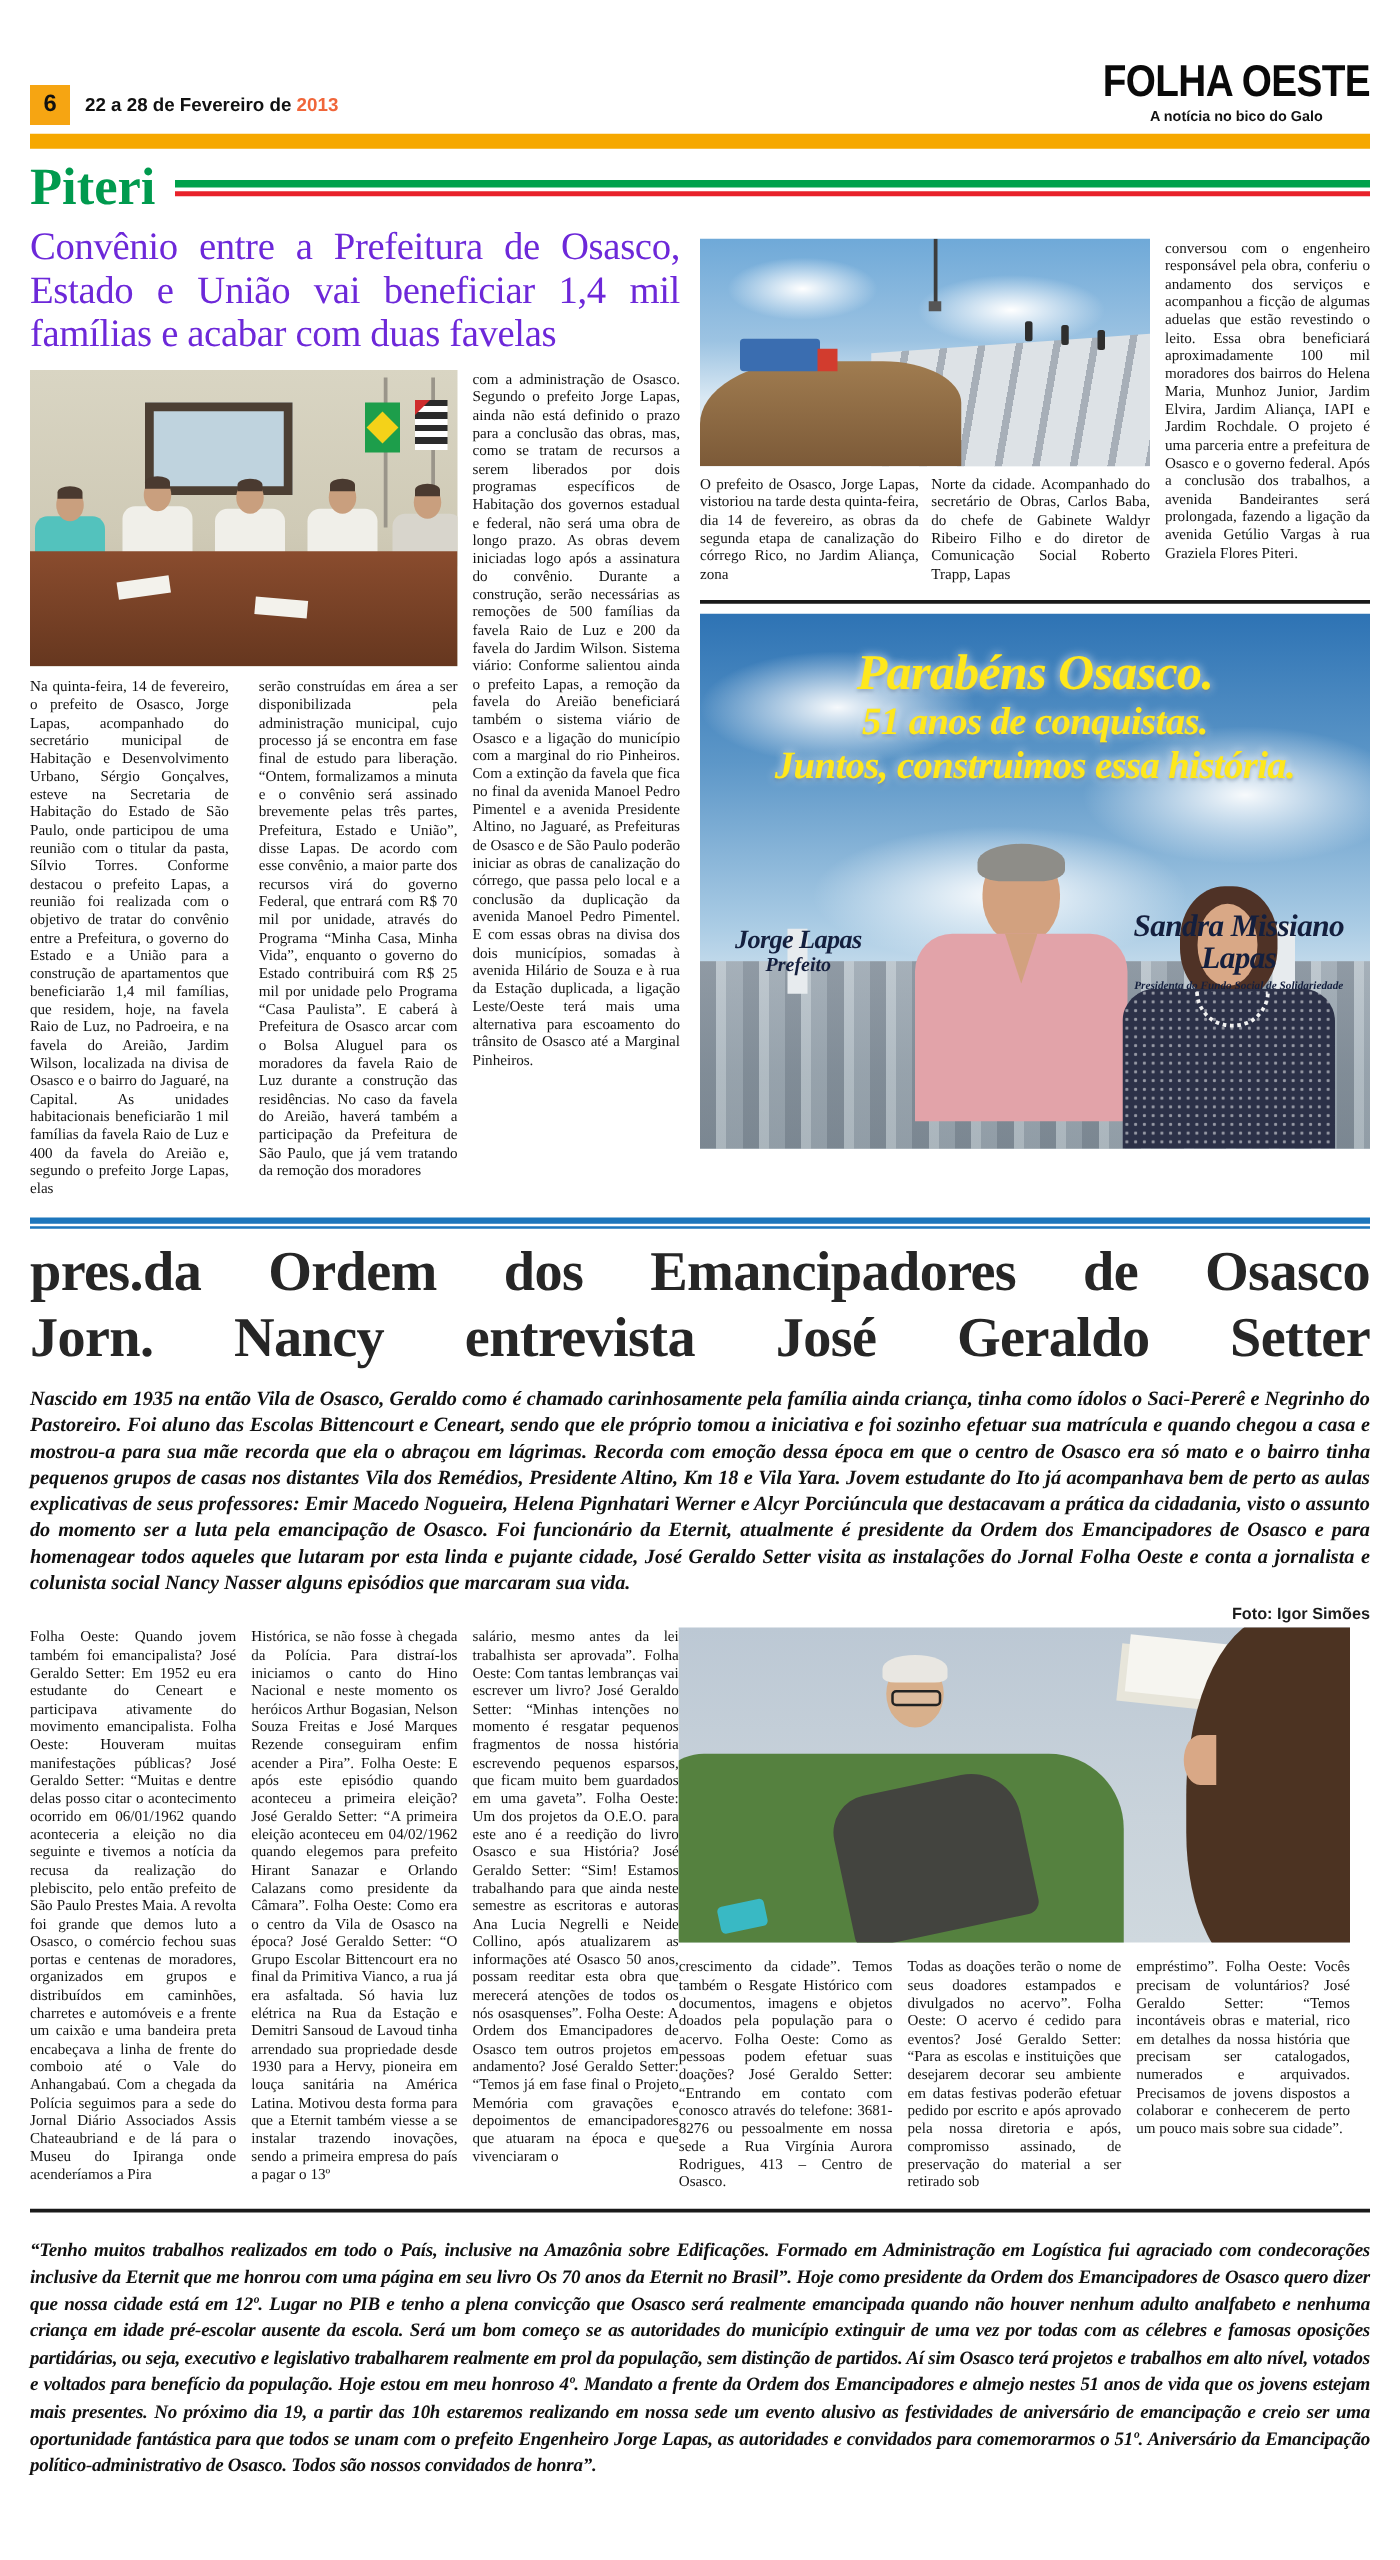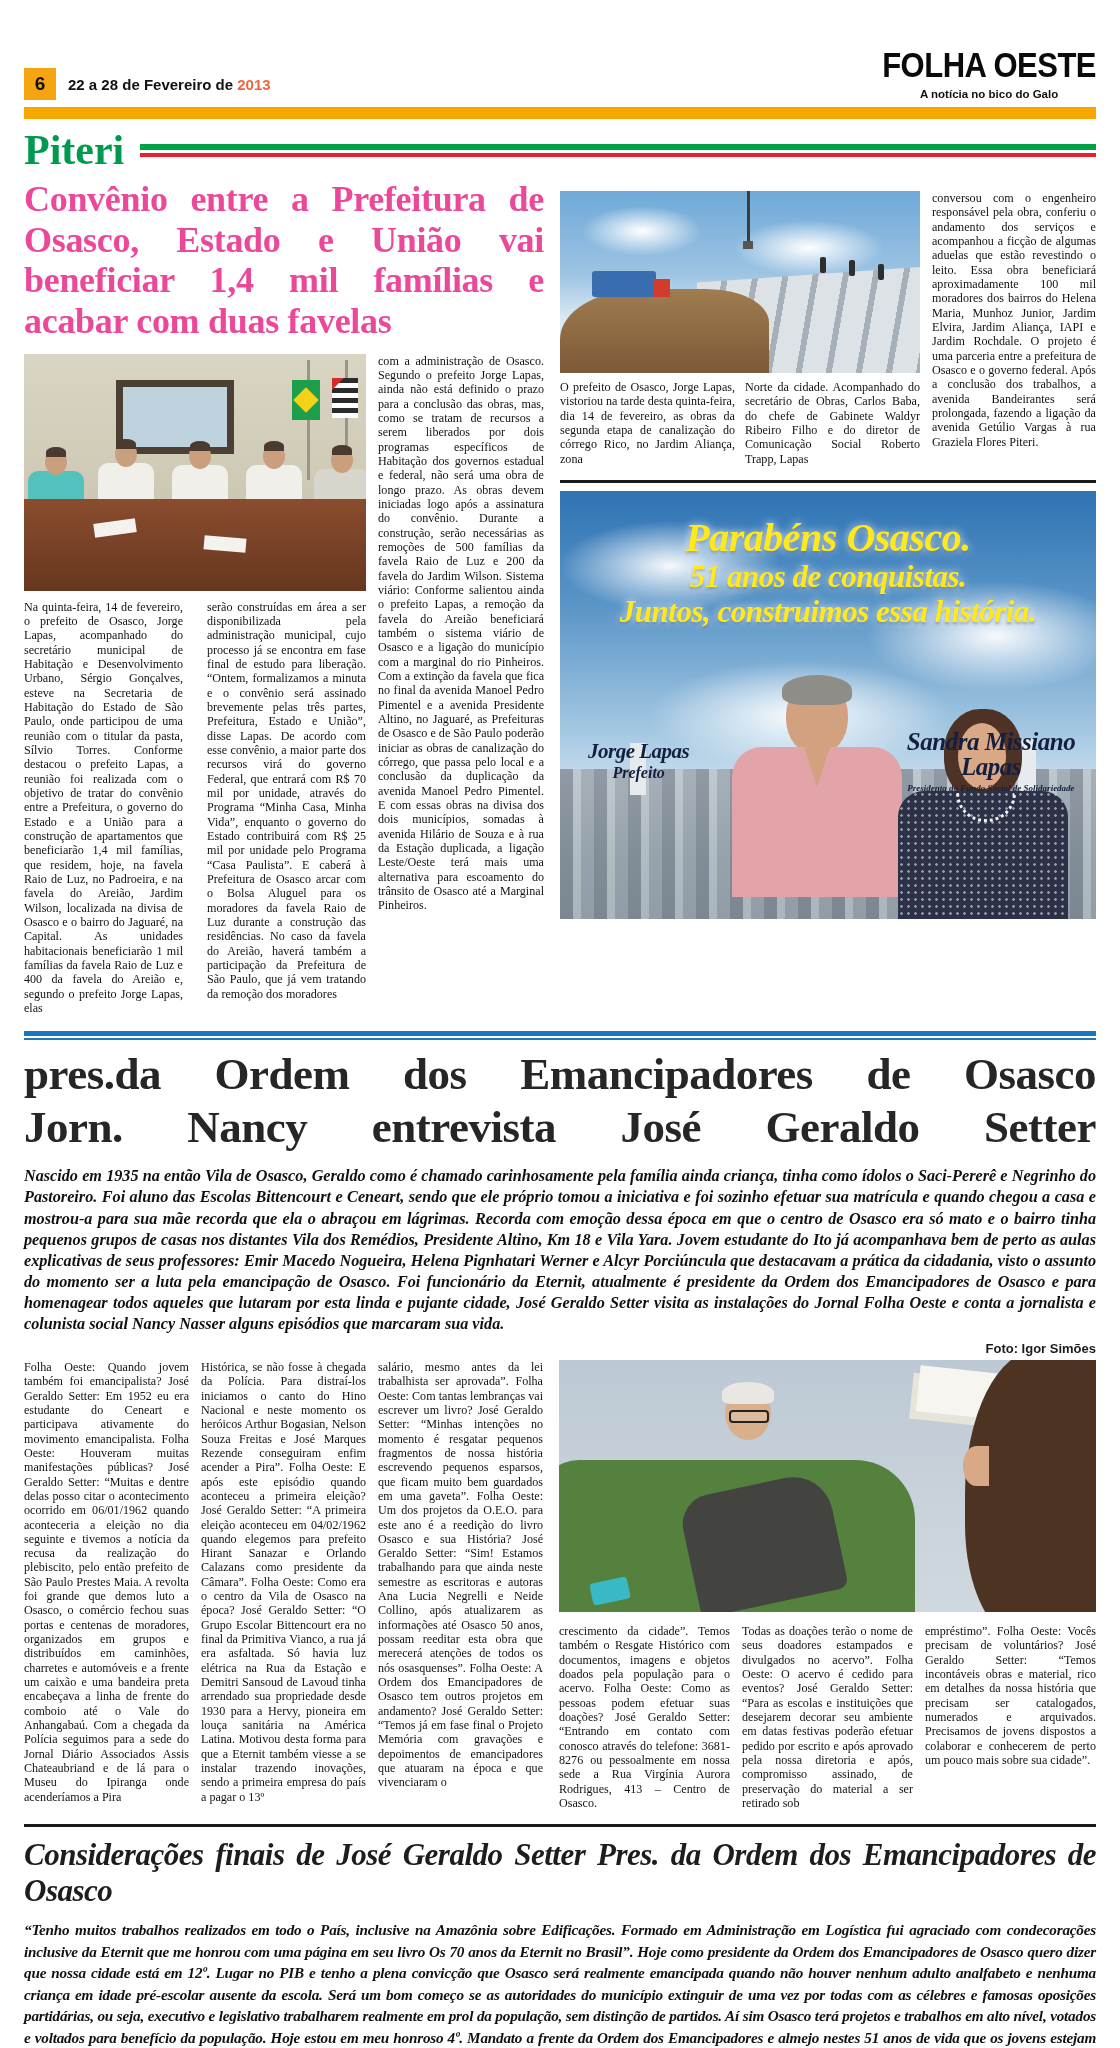--- a/index.html
+++ b/index.html
@@ -24,21 +24,21 @@
   .sec { display:flex; align-items:center; margin-top:10px; }
   .sec-title { color:#009a4e; font-size:42px; font-weight:bold; line-height:1; letter-spacing:0; }
   .sec-rules { flex:1; margin-left:16px; }
   .sec-rule-g { height:6px; background:#00a14b; }
   .sec-rule-r { height:4px; background:#e8222a; margin-top:3px; }
 
   
   .toprow { display:flex; gap:16px; margin-top:8px; }
   .a1 { width:520px; }
   .a2 { width:536px; }
-  h1.headline { font-size:36px; font-weight:bold; line-height:1.13; color:#ec4899; text-align:justify; letter-spacing:-0.3px; }
+  h1.headline { font-size:31px; font-weight:normal; line-height:1.13; color:#6d28d9; text-align:justify; letter-spacing:-0.3px; }
   .bodytxt { font-size:12.1px; line-height:1.185; text-align:justify; color:#121212; }
 
   .a1-body { display:flex; gap:12px; margin-top:12px; }
   .a1-left { width:342px; }
   .a1-cols { display:flex; gap:24px; margin-top:9px; }
   .a1-cols .bodytxt { flex:1; }
   .a1c3 { width:166px; }
 
   .a2-body { display:flex; gap:12px; margin-top:12px; }
   .a2-left { width:360px; }
@@ -123,21 +123,21 @@
   .anr-name { font-size:25px; line-height:1.0; letter-spacing:-0.5px; }
   .anr-role { font-size:9px; margin-top:4px; font-weight:bold; }
 
   
   .iv-rule-a { height:5px; background:#1d76bc; margin-top:16px; }
   .iv-rule-b { height:2px; background:#1d76bc; margin-top:2px; }
   .iv-head { margin-top:8px; font-weight:bold; color:#262626; font-size:45px; line-height:1.18; letter-spacing:-0.5px; }
   .iv-head .line { text-align:justify; text-align-last:justify; }
   .iv-intro { margin-top:12px; font-size:16.2px; font-weight:bold; font-style:italic; text-align:justify; line-height:1.3; color:#111; }
   .iv-credit { text-align:right; font-family:"Liberation Sans",sans-serif; font-weight:bold; font-size:13px; margin-top:6px; }
-  .iv-row { display:flex; gap:16px; margin-top:4px; }
+  .iv-row { display:flex; margin-top:4px; }
   .iv-left { width:519px; display:flex; gap:12px; }
   .iv-left .bodytxt { flex:1; }
   .iv-right { width:537px; }
   .iv-bcols { display:flex; gap:12px; margin-top:12px; }
   .iv-bcols .bodytxt { flex:1; }
 
   
   .finals { border-top:3px solid #1a1a1a; margin-top:14px; padding-top:10px; }
   .fin-head { font-size:31px; font-weight:bold; font-style:italic; color:#1d1d1d; text-align:justify; text-align-last:justify; letter-spacing:-0.5px; }
   .fin-body { margin-top:10px; font-size:15.2px; font-weight:bold; font-style:italic; text-align:justify; line-height:1.42; color:#111; letter-spacing:-0.2px; }
@@ -298,17 +298,16 @@
       </div>
       <div class="iv-bcols">
         <div class="bodytxt">crescimento da cidade”. Temos também o Resgate Histórico com documentos, imagens e objetos doados pela população para o acervo. Folha Oeste: Como as pessoas podem efetuar suas doações? José Geraldo Setter: “Entrando em contato com conosco através do telefone: 3681-8276 ou pessoalmente em nossa sede a Rua Virgínia Aurora Rodrigues, 413 – Centro de Osasco.</div>
         <div class="bodytxt">Todas as doações terão o nome de seus doadores estampados e divulgados no acervo”. Folha Oeste: O acervo é cedido para eventos? José Geraldo Setter: “Para as escolas e instituições que desejarem decorar seu ambiente em datas festivas poderão efetuar pedido por escrito e após aprovado pela nossa diretoria e após, compromisso assinado, de preservação do material a ser retirado sob</div>
         <div class="bodytxt">empréstimo”. Folha Oeste: Vocês precisam de voluntários? José Geraldo Setter: “Temos incontáveis obras e material, rico em detalhes da nossa história que precisam ser catalogados, numerados e arquivados. Precisamos de jovens dispostos a colaborar e conhecerem de perto um pouco mais sobre sua cidade”.</div>
       </div>
     </div>
   </div>
 
   <div class="finals">
-    <div class="fin-head">Considerações finais de José Geraldo Setter Pres. da Ordem dos Emancipadores de Osasco</div>
     <div class="fin-body">“Tenho muitos trabalhos realizados em todo o País, inclusive na Amazônia sobre Edificações. Formado em Administração em Logística fui agraciado com condecorações inclusive da Eternit que me honrou com uma página em seu livro Os 70 anos da Eternit no Brasil”. Hoje como presidente da Ordem dos Emancipadores de Osasco quero dizer que nossa cidade está em 12º. Lugar no PIB e tenho a plena convicção que Osasco será realmente emancipada quando não houver nenhum adulto analfabeto e nenhuma criança em idade pré-escolar ausente da escola. Será um bom começo se as autoridades do município extinguir de uma vez por todas com as célebres e famosas oposições partidárias, ou seja, executivo e legislativo trabalharem realmente em prol da população, sem distinção de partidos. Aí sim Osasco terá projetos e trabalhos em alto nível, votados e voltados para benefício da população. Hoje estou em meu honroso 4º. Mandato a frente da Ordem dos Emancipadores e almejo nestes 51 anos de vida que os jovens estejam mais presentes. No próximo dia 19, a partir das 10h estaremos realizando em nossa sede um evento alusivo as festividades de aniversário de emancipação e creio ser uma oportunidade fantástica para que todos se unam com o prefeito Engenheiro Jorge Lapas, as autoridades e convidados para comemorarmos o 51º. Aniversário da Emancipação político-administrativo de Osasco. Todos são nossos convidados de honra”.</div>
   </div>
 
 </div>
 
 </body></html>

